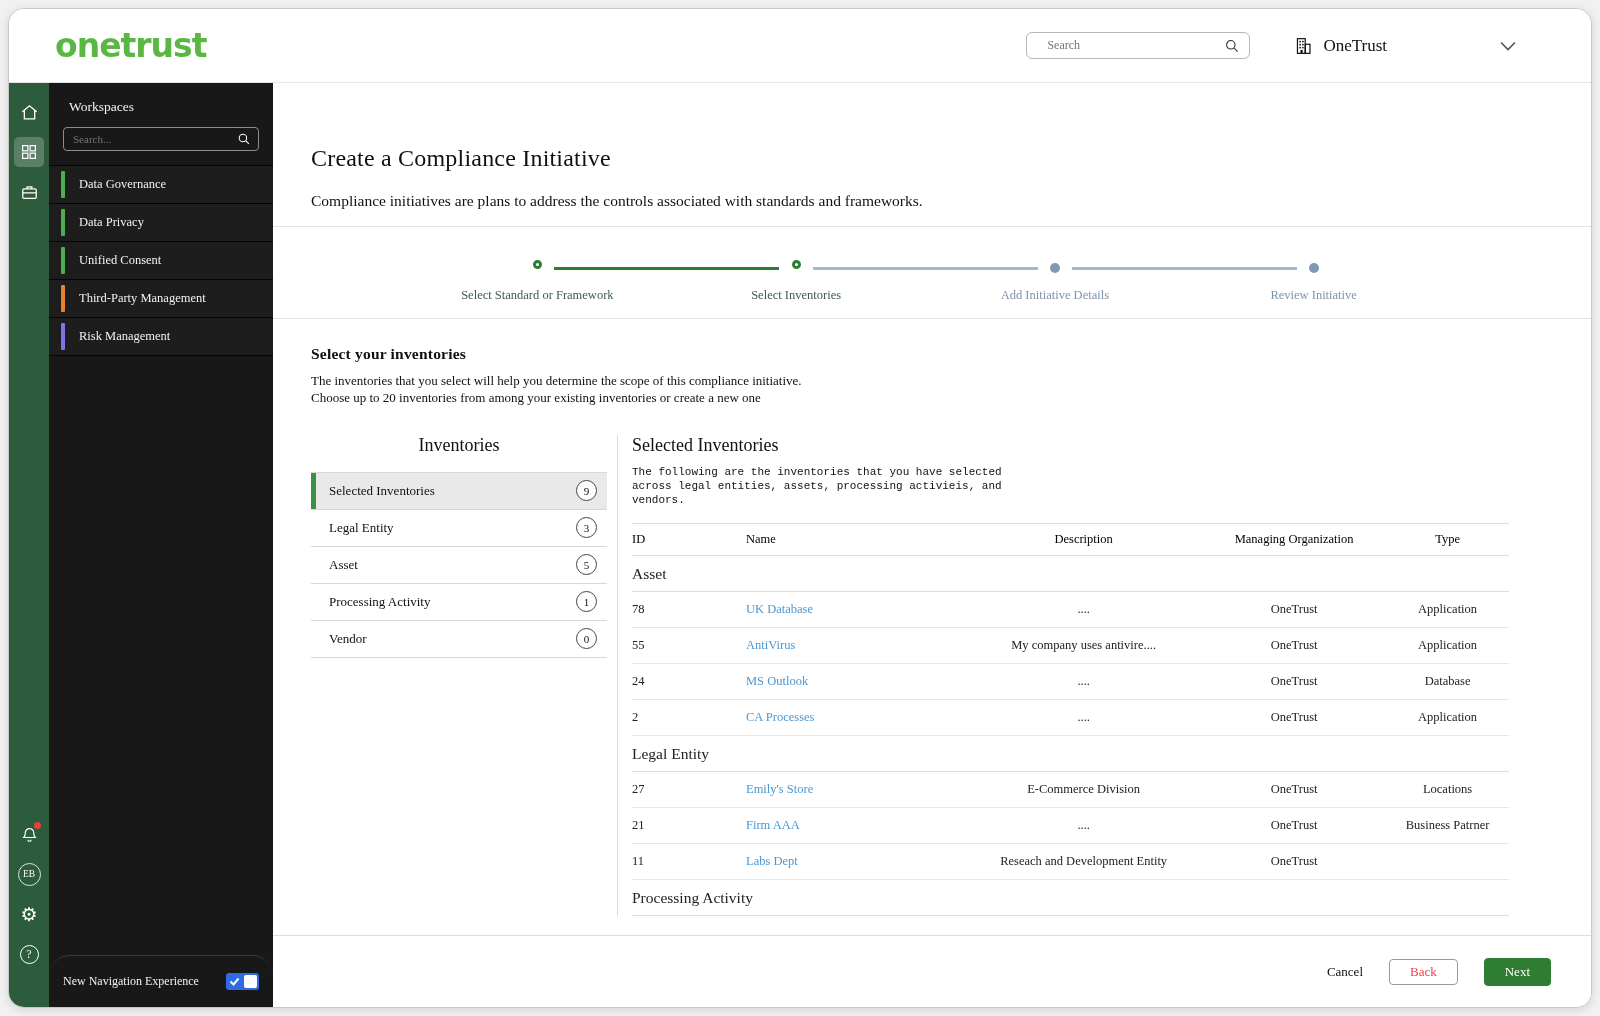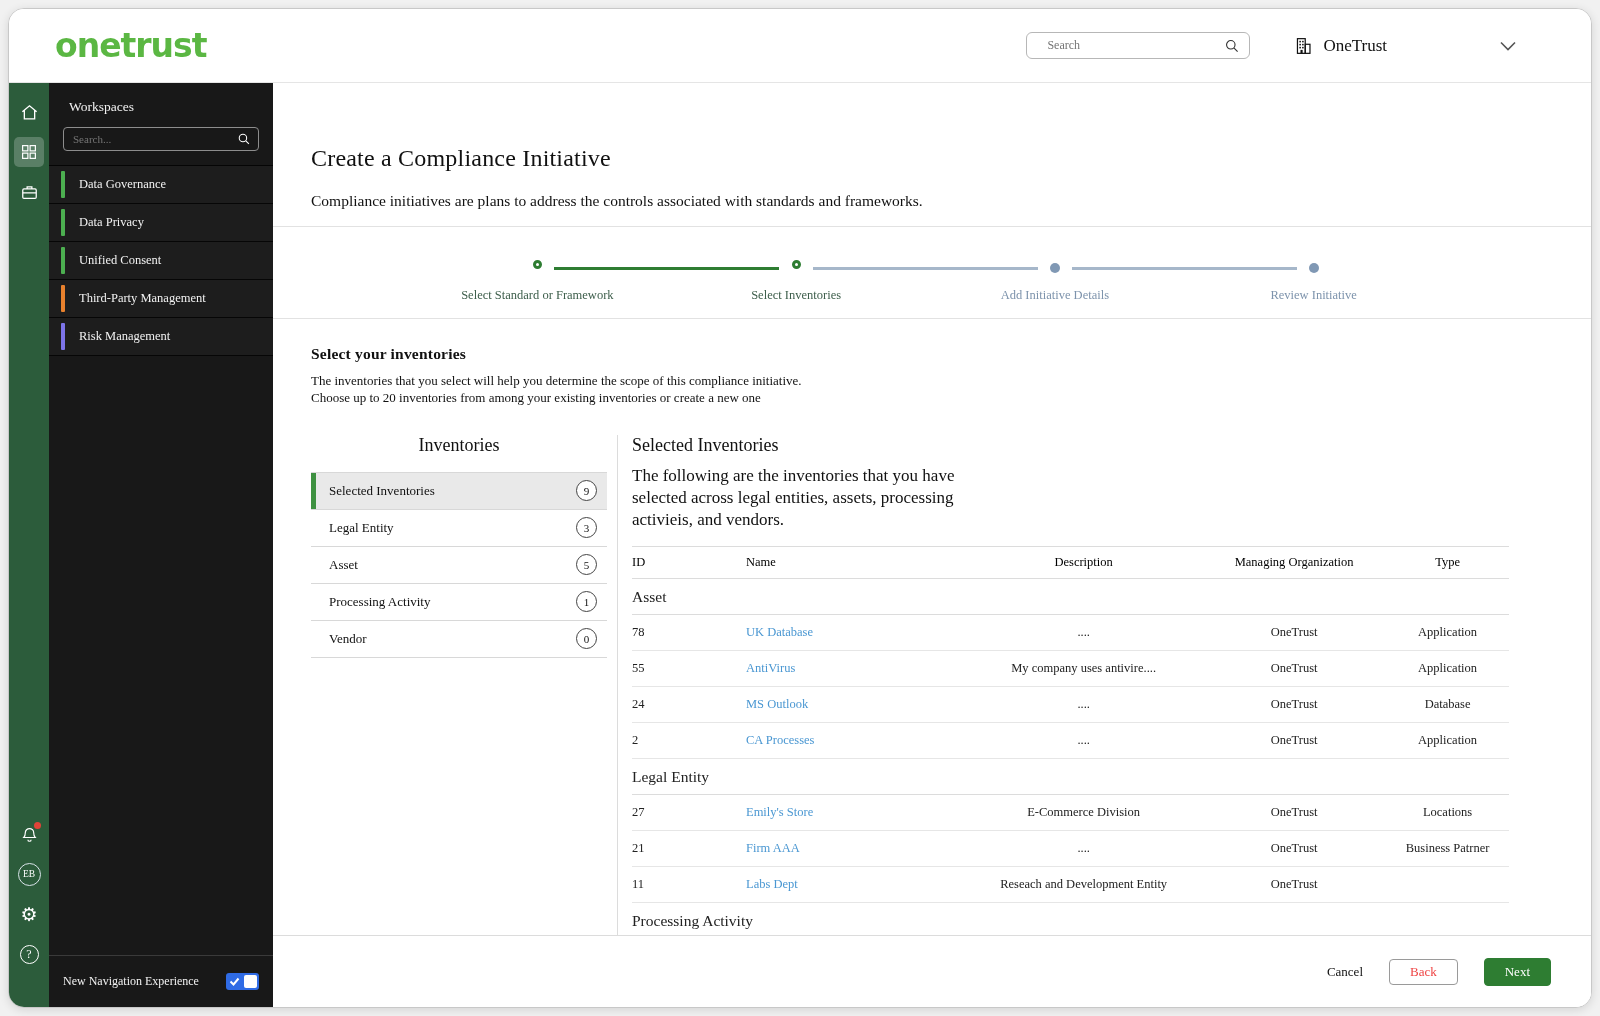--- a/index.html
+++ b/index.html
@@ -34,21 +34,21 @@
 
   
   .workspaces { width:224px; background:#181818; color:#f2f2f2; display:flex; flex-direction:column; flex:0 0 auto; padding-top:16px; }
   .ws-title { font-size:13.5px; padding-left:20px; }
   .ws-search { margin:12px 14px 14px; height:24px; border:1px solid #8d8d8d; border-radius:4px; display:flex; align-items:center; padding:0 7px 0 9px; }
   .ws-search input { border:none; outline:none; flex:1; background:transparent; color:#ddd; font:11px "Liberation Serif",serif; }
   .ws-list { list-style:none; border-top:1px solid #050505; }
   .ws-item { height:38px; display:flex; align-items:center; padding-left:30px; font-size:12.5px; position:relative; border-bottom:1px solid #060606; background:#1d1d1d; cursor:pointer; }
   .ws-item .ws-bar { position:absolute; left:12px; top:5px; bottom:5px; width:4px; border-radius:1px; }
   .ws-item.selected { background:#2e7d32; }
-  .ws-footer { margin-top:auto; height:52px; border-top:1px solid #3a3a3a; display:flex; align-items:center; padding:0 14px 0 14px; gap:10px; }
+  .ws-footer { margin-top:auto; height:52px; border-top:1px solid #3a3a3a; display:flex; align-items:center; padding:0 14px 0 14px; gap:10px;border-radius:21px; }
   .ws-footer-label { font-size:12px; flex:1; }
   .toggle { width:33px; height:17px; background:#2f6be5; border-radius:3px; display:flex; align-items:center; justify-content:space-between; padding:2px 2px 2px 3px; cursor:pointer; }
   .toggle .knob { width:13px; height:13px; background:#fff; border-radius:2px; }
 
   
   .main { flex:1; min-width:0; display:flex; flex-direction:column; background:#fff; }
 
   .page-head { height:144px; flex:0 0 auto; padding:30px 0 0 38px; border-bottom:1px solid #e2e2e2; }
   .page-head h1 { font-size:24px; font-weight:normal; letter-spacing:.2px;margin-top:32px; }
   .page-head p { font-size:15.5px; margin-top:20px; }
@@ -73,21 +73,21 @@
   .inv-list { list-style:none; border-top:1px solid #d8d8d8; }
   .inv-item { height:37px; display:flex; align-items:center; padding:0 10px 0 18px; font-size:13px; border-bottom:1px solid #d8d8d8; position:relative; background:#fff; cursor:pointer; }
   .inv-item.selected { background:#e9e9e9; }
   .inv-item.selected::before { content:""; position:absolute; left:0; top:0; bottom:0; width:5px; background:#3e9141; }
   .count-badge { margin-left:auto; width:21px; height:21px; border:1px solid #444; border-radius:50%; background:#fff; font-size:11px; display:flex; align-items:center; justify-content:center; }
 
   .panel-divider { width:1px; background:#dcdcdc; margin:0 0 0 10px; flex:0 0 auto; }
 
   .sel-panel { flex:1; min-width:0; padding-left:14px; }
   .sel-panel h3 { font-size:18px; font-weight:normal; }
-  .sel-desc { font-size:17px; margin-top:9px; max-width:380px; line-height:1.3; }
+  .sel-desc { font-size:11px; margin-top:9px; max-width:380px; line-height:1.3;font-family:Liberation Mono, monospace; }
 
   table.inv-table { width:100%; border-collapse:collapse; margin-top:15px; font-size:12.5px; }
   .inv-table th { font-weight:normal; color:#000000; padding:8px 0; border-top:1px solid #dcdcdc; border-bottom:1px solid #dcdcdc; text-align:center; }
   .inv-table th.l, .inv-table td.l { text-align:left; }
   .inv-table td { padding:10px 0; border-bottom:1px solid #e6e6e6; text-align:center; color:#222; }
   .inv-table tr.group-row td { text-align:left; font-size:15.5px; padding:9px 0 8px; border-bottom:1px solid #dcdcdc; }
   .inv-table a { color:#4a97d2; text-decoration:none; cursor:pointer; }
 
   .wizard-footer { height:72px; flex:0 0 auto; border-top:1px solid #dcdcdc; display:flex; align-items:center; justify-content:flex-end; gap:26px; padding-right:40px; background:#fff; }
   .cancel-link { font-size:13px; cursor:pointer; }

